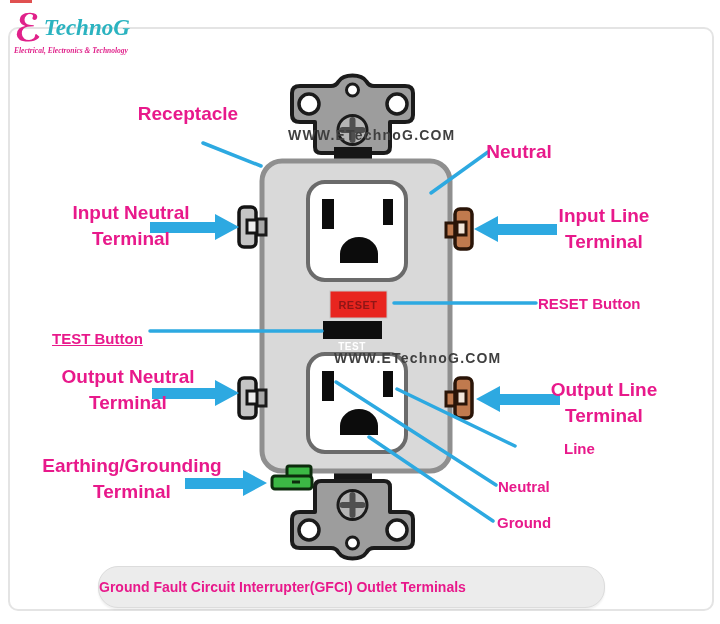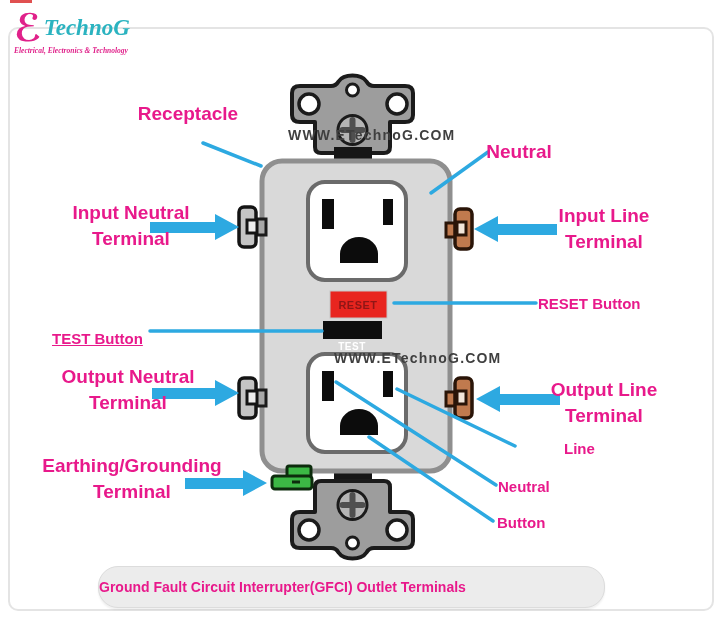--- a/index.html
+++ b/index.html
@@ -190,19 +190,19 @@
     <div>Terminal</div>
   </div>
 
   <div class="lbl center" style="left:132px;top:453px;">
     <div>Earthing/Grounding</div>
     <div>Terminal</div>
   </div>
 
   <div class="lbl small" style="left:518px;top:440px;margin-left:46px;">Line</div>
   <div class="lbl small" style="left:498px;top:478px;">Neutral</div>
-  <div class="lbl small" style="left:497px;top:514px;">Button</div>
+  <div class="lbl small" style="left:497px;top:514px;">Ground</div>
 
   <div id="caption-box">
     <span>Ground Fault Circuit Interrupter(GFCI) Outlet Terminals</span>
   </div>
 
 </div>
 
 </body></html>

